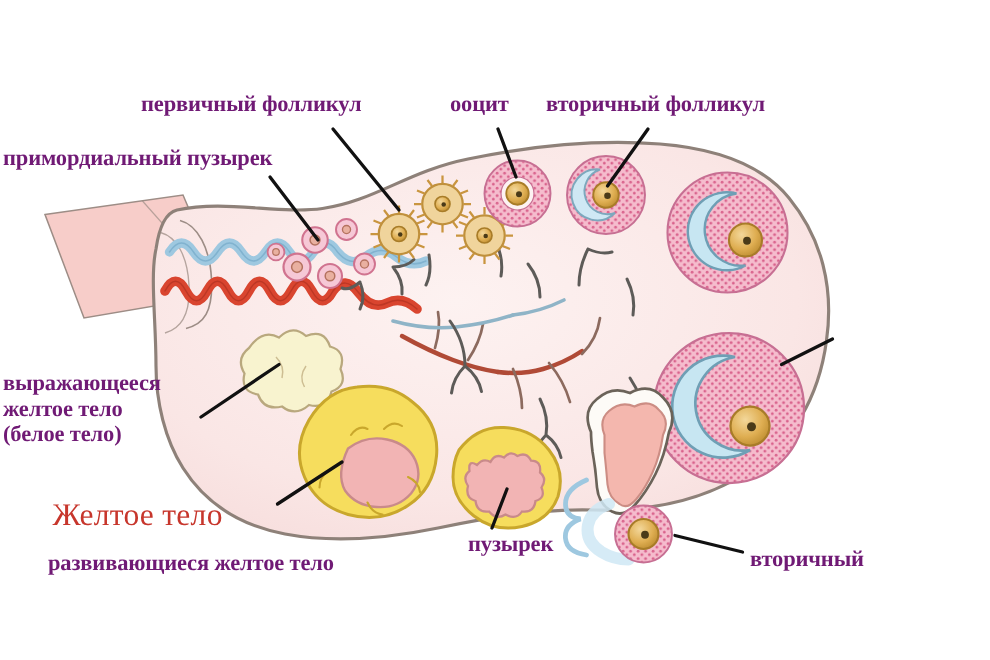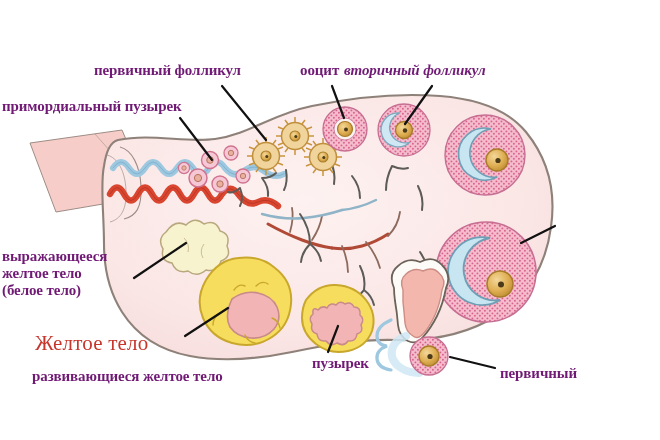--- a/index.html
+++ b/index.html
@@ -37,21 +37,21 @@
     font-size: 21px;
     font-weight: normal;
     letter-spacing: 0.2px;
   }
   .lbl.multi { white-space: pre-line; }
 
   
   #lbl-primordial   { left: 2px;   top: 98px; }
   #lbl-primary      { left: 94px;  top: 62px; }
   #lbl-oocyte       { left: 300px; top: 62px; }
-  #lbl-secondary    { left: 344px; top: 62px; font-style: italic; }
+  #lbl-secondary    { left: 364px; top: 62px; }
   #lbl-graafian     { left: 560px; top: 188px; text-align: left; }
   #lbl-albicans     { left: 2px;   top: 248px; }
   #lbl-corpus-red   { left: 35px;  top: 332px; }
   #lbl-developing   { left: 32px;  top: 368px; }
   #lbl-ovulation    { left: 312px; top: 355px; }
   #lbl-ovum         { left: 500px; top: 365px; }
 </style>
 </head>
 <body>
 
@@ -309,15 +309,15 @@
   <div class="lbl multi" id="lbl-albicans">выражающееся
 желтое тело
 (белое тело)</div>
 
   <div class="lbl red" id="lbl-corpus-red">Желтое тело</div>
 
   <div class="lbl" id="lbl-developing">развивающиеся желтое тело</div>
 
   <div class="lbl" id="lbl-ovulation">пузырек</div>
 
-  <div class="lbl" id="lbl-ovum">первичный</div>
+  <div class="lbl" id="lbl-ovum">вторичный</div>
 
 </div>
 
 </body></html>

